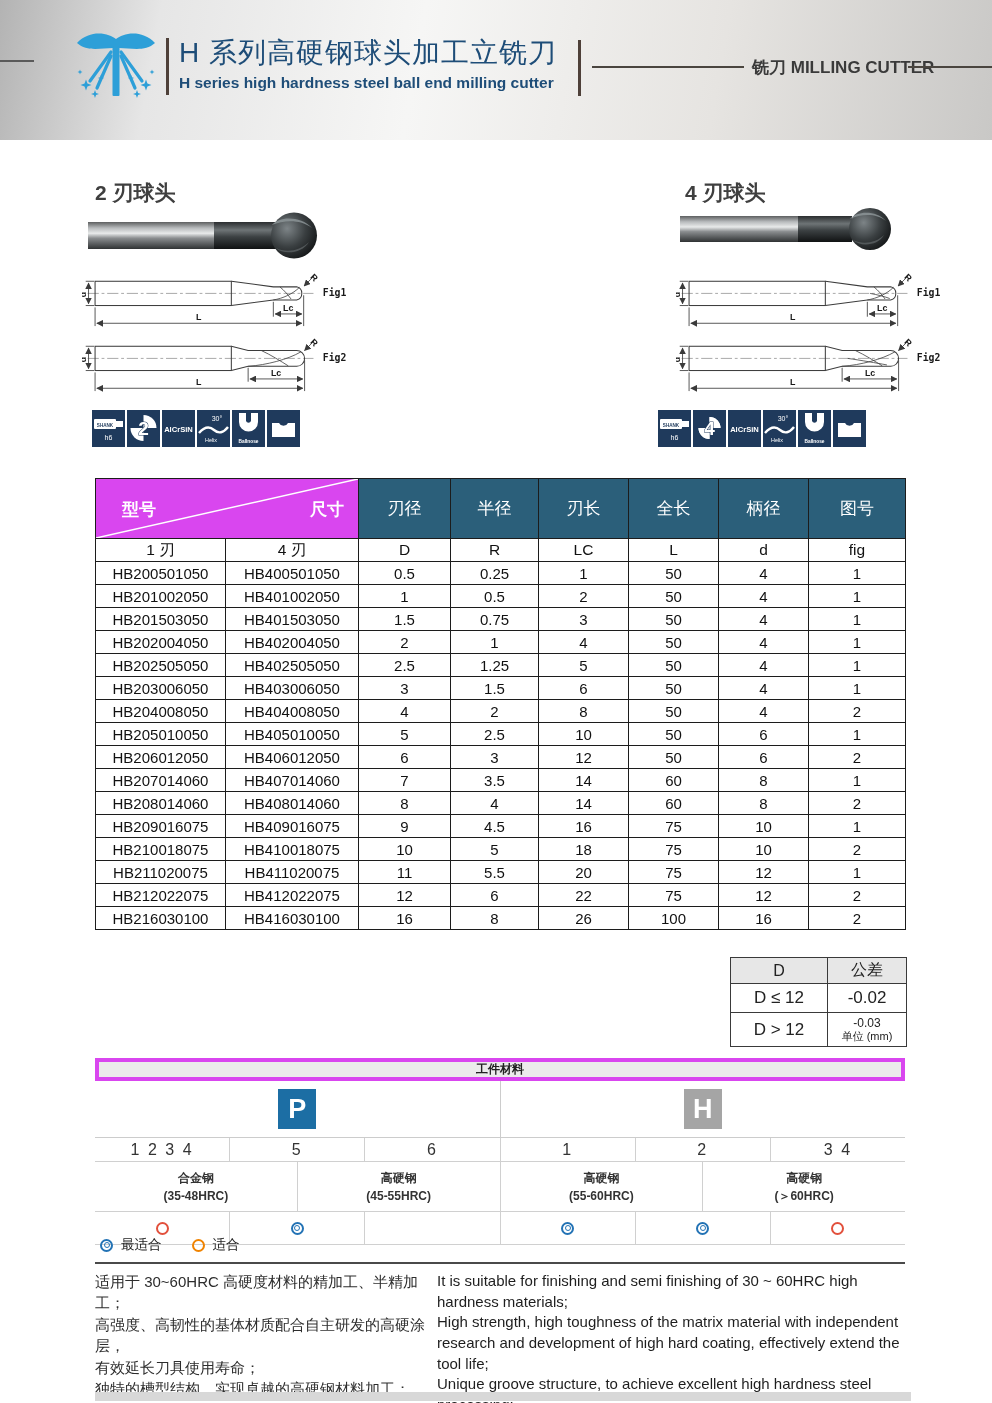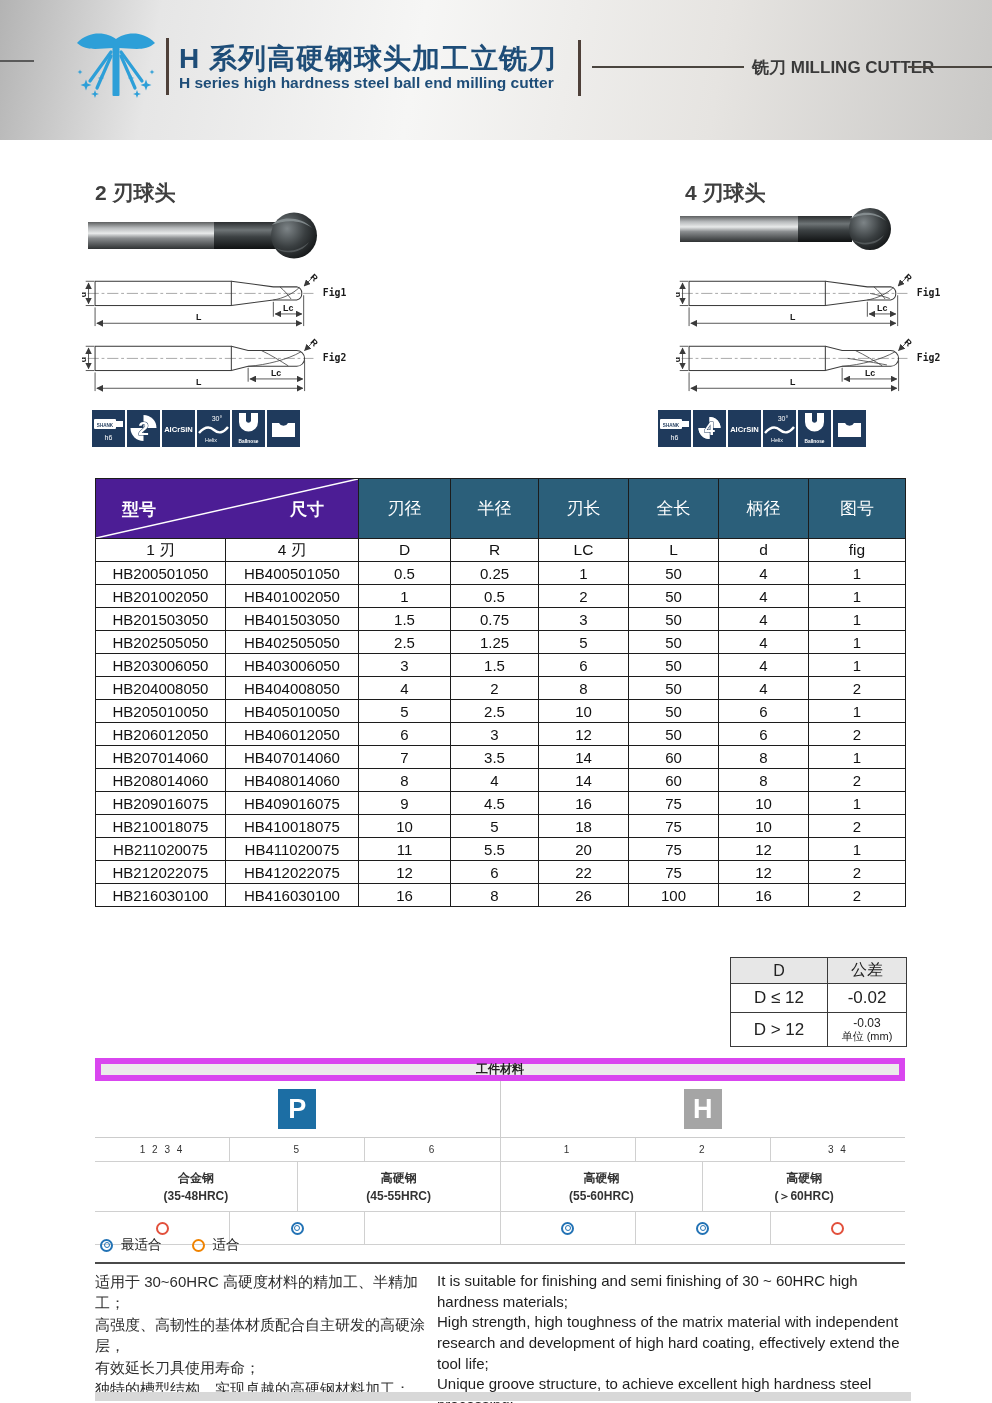--- a/index.html
+++ b/index.html
@@ -5,21 +5,21 @@
   * { margin:0; padding:0; box-sizing:border-box; }
   body { font-family:"Liberation Sans","DejaVu Sans",sans-serif; background:#ffffff; }
   #page { position:relative; width:992px; height:1403px; background:#ffffff; overflow:hidden; }
 
   
   .header { position:absolute; top:0; left:0; width:992px; height:140px;
     background:linear-gradient(100deg,#b3b3b3 0%,#e6e6e6 16%,#f6f6f5 42%,#e6e4e1 72%,#c9c8c6 100%); }
   .hdr-tick { position:absolute; top:60px; left:0; width:34px; height:2px; background:#5a5a5a; }
   .logo { position:absolute; top:26px; left:70px; width:92px; height:84px; }
   .title-bar { position:absolute; top:38px; left:166px; width:3px; height:57px; background:#4e4039; }
-  .title-cn { position:absolute; top:40px; left:179px; font-size:28px; font-weight:700; color:#1e4d78; letter-spacing:1px; white-space:nowrap; }
+  .title-cn { position:absolute; top:34px; left:179px; font-size:28px; font-weight:400; color:#1e4d78; letter-spacing:1px; white-space:nowrap; }
   .title-en { position:absolute; top:74px; left:179px; font-size:15.5px; font-weight:700; color:#1e4d78; white-space:nowrap; }
   .title-bar2 { position:absolute; top:40px; left:578px; width:3px; height:56px; background:#4e4039; }
   .hdr-line1 { position:absolute; top:66px; left:592px; width:152px; height:2px; background:#4a453f; }
   .category { position:absolute; top:56px; left:752px; font-size:17px; font-weight:700; color:#3a3a3a; white-space:nowrap; }
   .hdr-line2 { position:absolute; top:66px; left:908px; width:84px; height:2px; background:#4a453f; }
 
   
   .sec-title { position:absolute; font-size:21px; font-weight:600; color:#3f3f3f; white-space:nowrap; }
   .sec-title.s1 { top:179px; left:95px; }
   .sec-title.s2 { top:179px; left:685px; }
@@ -40,50 +40,50 @@
   
   .badges { position:absolute; top:410px; display:flex; gap:2px; }
   .badges.b1 { left:92px; } .badges.b2 { left:658px; }
   .badge { width:33px; height:37px; background:#1f3a5c; }
   .badge svg { width:33px; height:37px; display:block; }
 
   
   .main-table { position:absolute; top:478px; left:95px; width:810px; border-collapse:collapse; table-layout:fixed; }
   .main-table th, .main-table td { border:1px solid #1c1c1c; text-align:center; padding:0; color:#111; }
   .main-table thead th.teal { background:#2b5f7a; color:#fff; font-size:17px; font-weight:400; height:60px; }
-  .main-table .corner { position:relative; height:60px; background:#4c1d95; }
+  .main-table .corner { position:relative; height:60px; background:#d946ef; }
   .corner svg { position:absolute; inset:0; width:100%; height:100%; }
   .corner .lbl { position:absolute; top:50%; transform:translateY(-50%); color:#fff; font-size:17px; }
   .corner .lbl.model { left:26px; }
-  .corner .lbl.size { right:34px; }
+  .corner .lbl.size { right:14px; }
   .main-table .sub td { height:23px; font-size:15.5px; background:#fff; }
   .main-table tbody td { height:23px; font-size:15px; background:#fff; }
 
   
   .tol-table { position:absolute; top:957px; left:730px; width:176px; border-collapse:collapse; table-layout:fixed; }
   .tol-table td { border:1px solid #3a3a3a; text-align:center; color:#222; }
   .tol-table .th td { background:#e7e7e7; height:26px; font-size:16px; }
   .tol-table .r1 td { height:29px; font-size:17px;margin-top:39px; }
   .tol-table .r2 td { height:34px; font-size:17px; }
   .tol-small { display:block; font-size:12px; line-height:1.1; }
   .tol-unit { display:block; font-size:11px; line-height:1.1; color:#222; }
 
   
   .mat { position:absolute; top:1058px; left:95px; width:810px; font-size:12px; color:#333; }
-  .mat-title { height:23px; background:#ebebeb; border:6px solid #d946ef; display:flex; align-items:center; justify-content:center; font-weight:700; font-size:12px; color:#222; }
+  .mat-title { height:23px; background:#ebebeb; border:4px solid #d946ef; display:flex; align-items:center; justify-content:center; font-weight:700; font-size:12px; color:#222; }
   .mat-band { display:flex; height:57px; border-bottom:1px solid #cccccc; }
   .mat-band .half { flex:1; display:flex; align-items:center; justify-content:center; }
   .mat-band .half + .half { border-left:1px solid #cccccc; }
   .ph-badge { width:38px; height:40px; display:flex; align-items:center; justify-content:center; color:#fff; font-size:27px; font-weight:700; }
   .ph-badge.p { background:#1c6ea4; }
   .ph-badge.h { background:#a5a5a5; }
   .mat-row { display:flex; }
   .mat-cell { flex:1; display:flex; align-items:center; justify-content:center; text-align:center; }
   .mat-cell + .mat-cell { border-left:1px solid #d0d0d0; }
-  .mat-nums .mat-cell { height:23px; font-size:10px; letter-spacing:2px; }
+  .mat-nums .mat-cell { height:23px; font-size:16px; letter-spacing:2px; }
   .mat-nums { border-bottom:1px solid #d0d0d0; }
   .mat-mats .mat-cell { height:49px; font-weight:700; flex-direction:column; line-height:1.5; font-size:12px; }
   .mat-mats { border-bottom:1px solid #d0d0d0; }
   .mat-marks .mat-cell { height:32px; }
   .mat-marks { border-bottom:1px solid #d0d0d0; }
 
   .mark { display:inline-block; width:13px; height:13px; border-radius:50%; position:relative; }
   .mark.suitable { border:2px solid #e2503c; }
   .mark.orange { border:2px solid #f08300; }
   .mark.best { border:2px solid #2373b5; }
@@ -479,20 +479,30 @@
           <td>HB201503050</td>
           <td>HB401503050</td>
           <td>1.5</td>
           <td>0.75</td>
           <td>3</td>
           <td>50</td>
           <td>4</td>
           <td>1</td>
         </tr>
         <tr>
+          <td>HB202004050</td>
+          <td>HB402004050</td>
+          <td>2</td>
+          <td>1</td>
+          <td>4</td>
+          <td>50</td>
+          <td>4</td>
+          <td>1</td>
+        </tr>
+        <tr>
           <td>HB202505050</td>
           <td>HB402505050</td>
           <td>2.5</td>
           <td>1.25</td>
           <td>5</td>
           <td>50</td>
           <td>4</td>
           <td>1</td>
         </tr>
         <tr>

